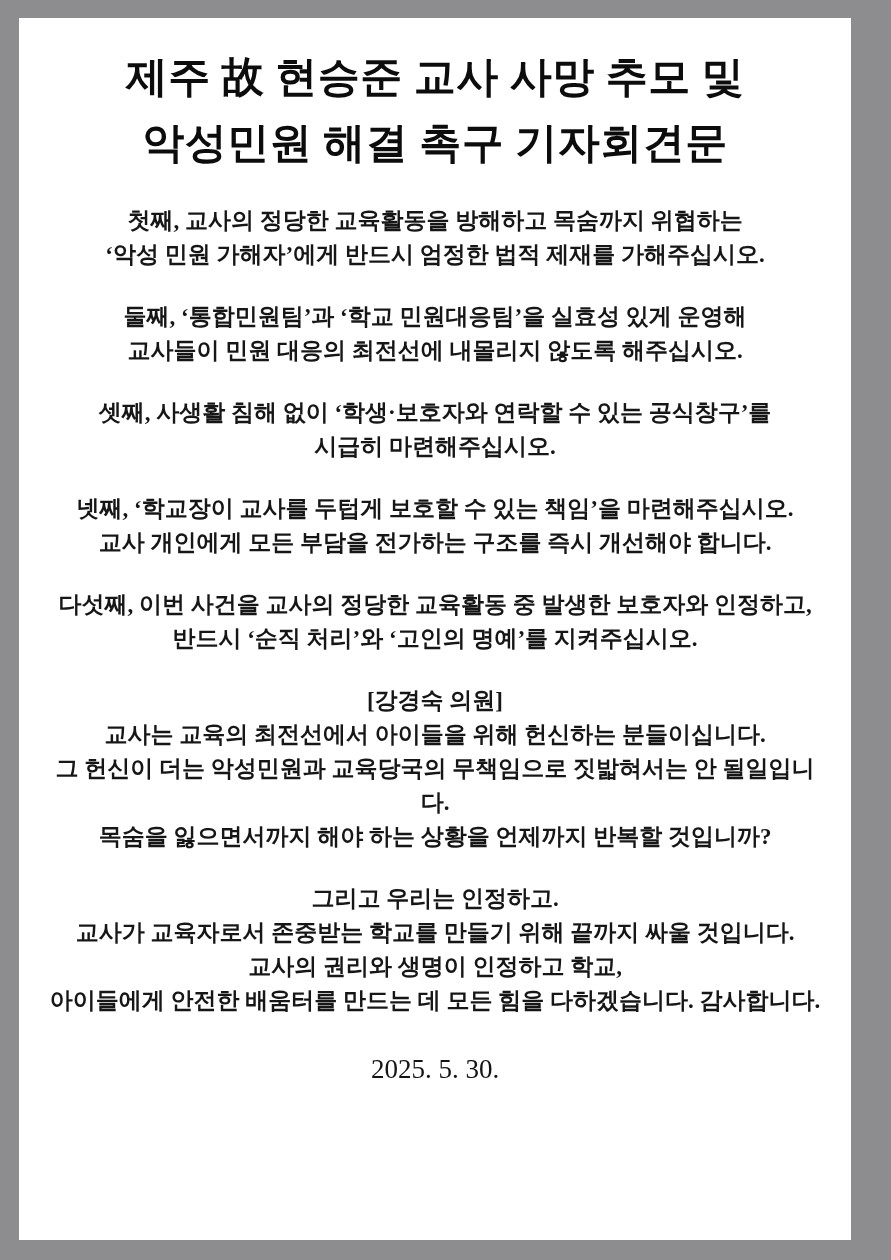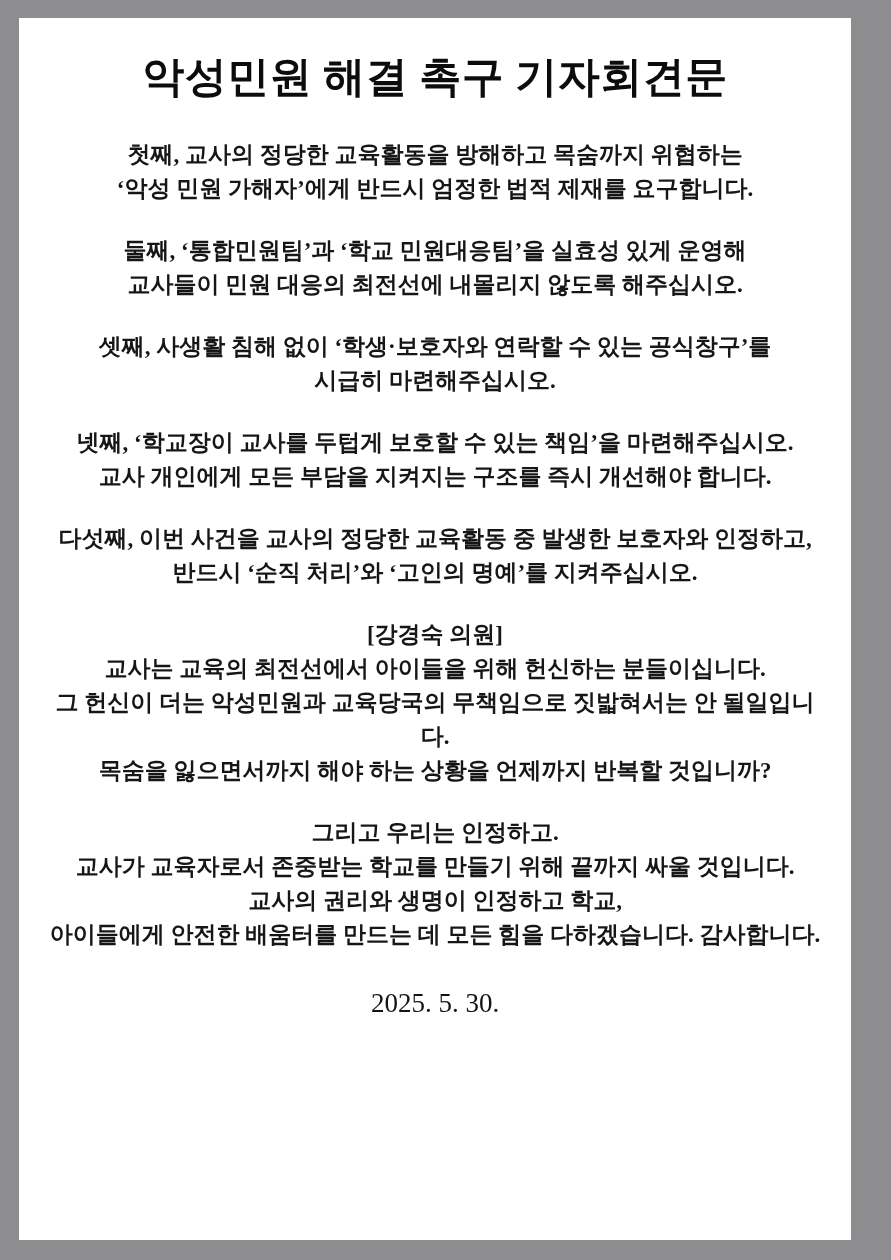--- a/index.html
+++ b/index.html
@@ -57,42 +57,43 @@
     color: #141414;
   }
 </style>
 </head>
 <body>
 
 <div class="canvas">
   <div class="page">
 
     <h1 class="title">
+      <span class="tline">제주 故 현승준 교사 사망 추모 및</span>
       <span class="tline">악성민원 해결 촉구 기자회견문</span>
     </h1>
 
 
     <p class="para">
       <span class="line">첫째, 교사의 정당한 교육활동을 방해하고 목숨까지 위협하는</span>
-      <span class="line">‘악성 민원 가해자’에게 반드시 엄정한 법적 제재를 요구합니다.</span>
+      <span class="line">‘악성 민원 가해자’에게 반드시 엄정한 법적 제재를 가해주십시오.</span>
     </p>
 
     <p class="para">
       <span class="line">둘째, ‘통합민원팀’과 ‘학교 민원대응팀’을 실효성 있게 운영해</span>
       <span class="line">교사들이 민원 대응의 최전선에 내몰리지 않도록 해주십시오.</span>
     </p>
 
     <p class="para">
       <span class="line">셋째, 사생활 침해 없이 ‘학생·보호자와 연락할 수 있는 공식창구’를</span>
       <span class="line">시급히 마련해주십시오.</span>
     </p>
 
     <p class="para">
       <span class="line">넷째, ‘학교장이 교사를 두텁게 보호할 수 있는 책임’을 마련해주십시오.</span>
-      <span class="line">교사 개인에게 모든 부담을 지켜지는 구조를 즉시 개선해야 합니다.</span>
+      <span class="line">교사 개인에게 모든 부담을 전가하는 구조를 즉시 개선해야 합니다.</span>
     </p>
 
     <p class="para">
       <span class="line">다섯째, 이번 사건을 교사의 정당한 교육활동 중 발생한 보호자와 인정하고,</span>
       <span class="line">반드시 ‘순직 처리’와 ‘고인의 명예’를 지켜주십시오.</span>
     </p>
 
     <p class="para">
       <span class="line">[강경숙 의원]</span>
       <span class="line">교사는 교육의 최전선에서 아이들을 위해 헌신하는 분들이십니다.</span>

